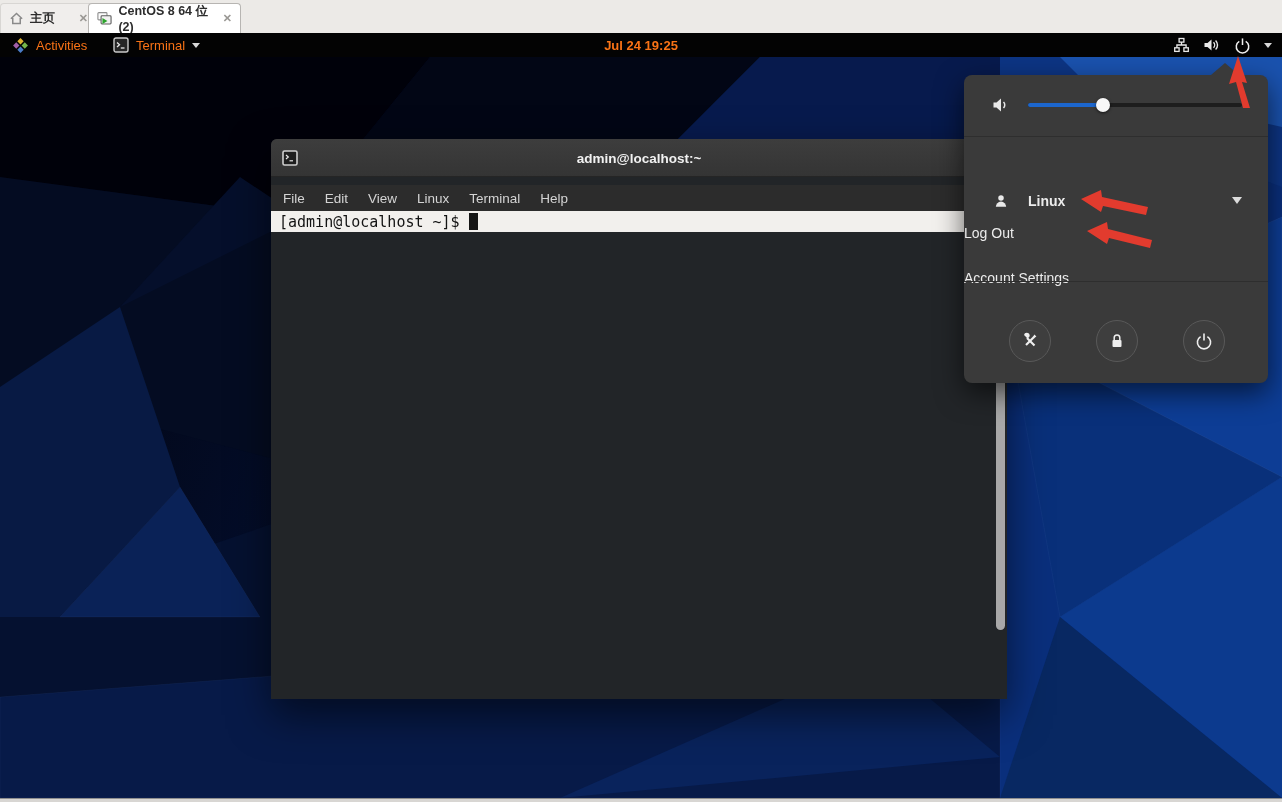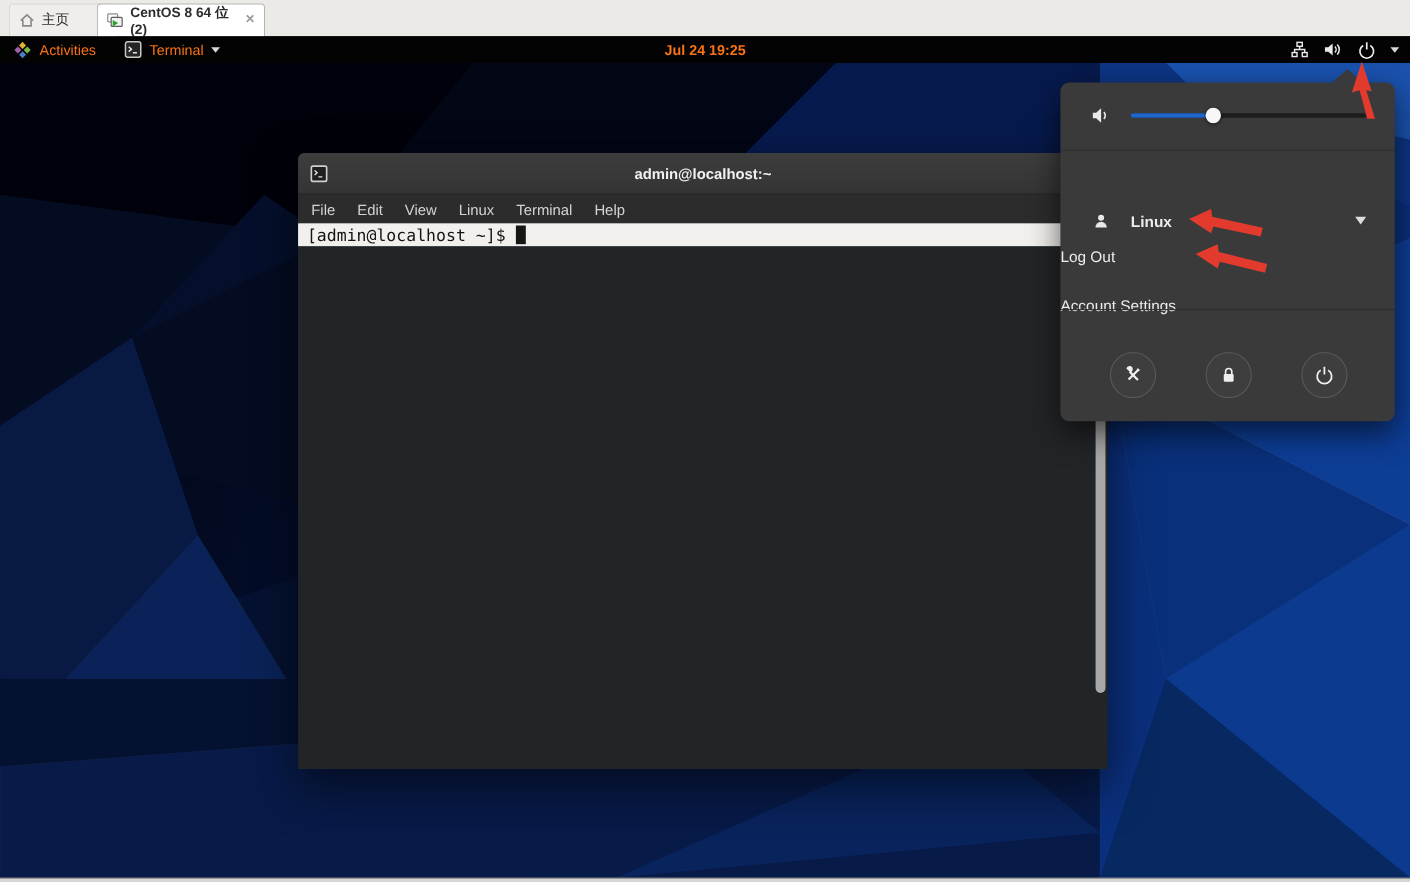--- a/index.html
+++ b/index.html
@@ -4,22 +4,22 @@
 <style>
   * { margin:0; padding:0; box-sizing:border-box; }
   body { background:#555; }
   .screen { position:relative; width:1282px; height:802px; overflow:hidden;
             background:#000; font-family:"Liberation Sans", sans-serif; }
 
   
   .tabbar { position:absolute; left:0; top:0; width:100%; height:33px; background:#eceae7; }
   .tab { position:absolute; top:3px; height:30px; display:flex; align-items:center;
          gap:6px; padding:0 8px; font-size:12.5px; color:#2d2d2d; }
-  .tab-home { left:8px; width:97px; background:#f0eeec; border:1px solid #d8d6d3;
-              border-bottom:none; border-radius:4px 4px 0 0; }
+  .tab-home { left:0; width:97px; background:#f0eeec; border:1px solid #d8d6d3;
+              border-bottom:none; border-radius:4px 4px 0 0;font-weight:bold; }
   .tab-vm { left:88px; width:153px; background:#ffffff; border:1px solid #b7b5b2;
             border-bottom:none; border-radius:4px 4px 0 0; font-weight:bold; }
   .tab-close { margin-left:auto; color:#9a9894; font-size:11px; line-height:1; }
 
   
   .topbar { position:absolute; left:0; top:33px; width:100%; height:24px; background:#030303;
             color:#f97316; font-size:13px; z-index:30; }
   .tb-item { position:absolute; top:0; height:24px; display:flex; align-items:center; gap:7px; }
   .tb-activities { left:12px; }
   .tb-appmenu { left:113px; }
@@ -37,21 +37,21 @@
   .termwin { position:absolute; left:271px; top:139px; width:736px; height:560px;
              background:#222528; border-radius:6px 6px 0 0; z-index:5;
              box-shadow:0 16px 42px rgba(0,0,0,0.55);text-align:right; }
   .t-titlebar { height:38px; background:linear-gradient(#3d3d3d,#343434);
                 border-radius:6px 6px 0 0; position:relative; display:flex;
                 align-items:center; justify-content:center; color:#f1f1f1;
                 font-weight:bold; font-size:13.5px;
                 box-shadow:inset 0 -1px 0 #252525; }
   .t-icon { position:absolute; left:11px; top:11px; width:16px; height:16px; }
   .t-menubar { height:26px; background:#2c2c2c; display:flex; align-items:center;
-               padding-left:2px; }
+               padding-left:2px;margin-top:8px; }
   .t-menubar span { padding:0 10px; font-size:13.5px; color:#d4d4d4; }
   .t-prompt { height:21px; width:calc(100% - 14px); background:#f2f0ed; display:flex;
               align-items:center; font-family:"DejaVu Sans Mono", monospace;
               font-size:15px; color:#141414; padding-left:8px; }
   .t-cursor { width:9px; height:17px; background:#161616; margin-left:9px; }
   .t-body { height:414px; background:#222528; }
   .t-scrollthumb { position:absolute; right:2px; top:67px; width:9px; height:424px;
                    background:#a8a8a8; border-radius:5px; z-index:2; }
 
   

